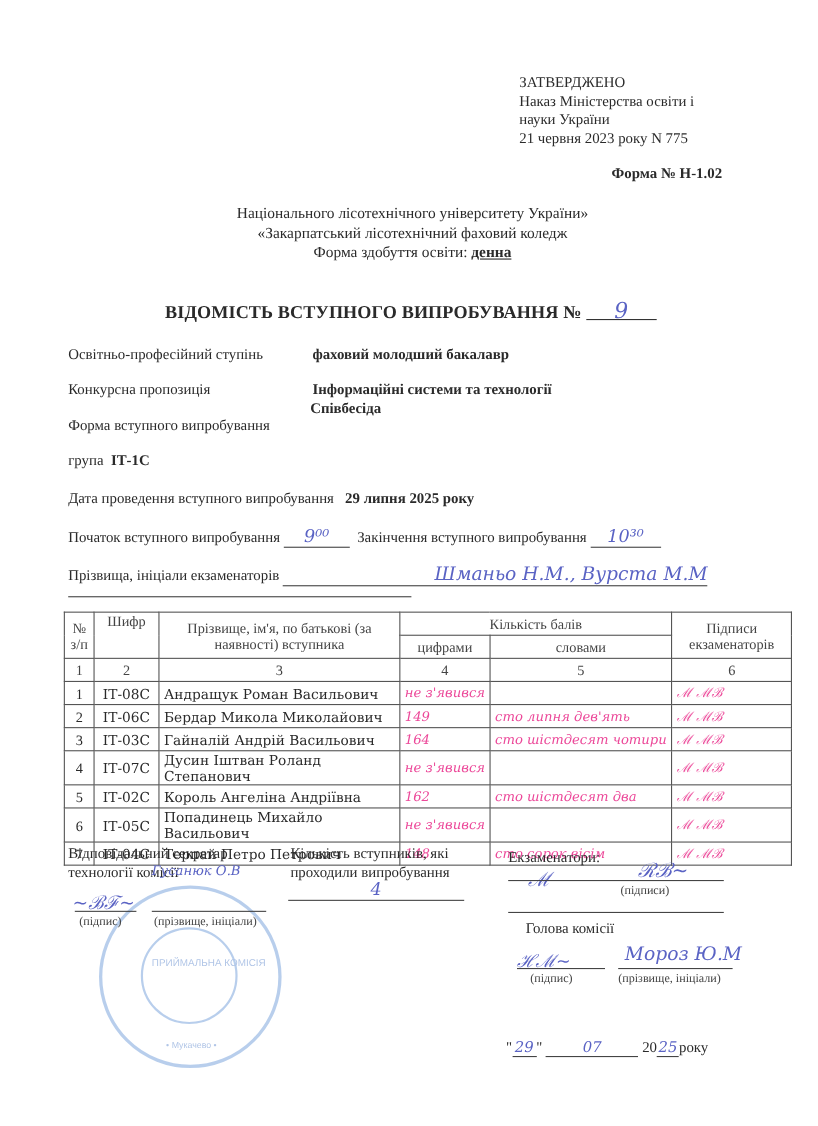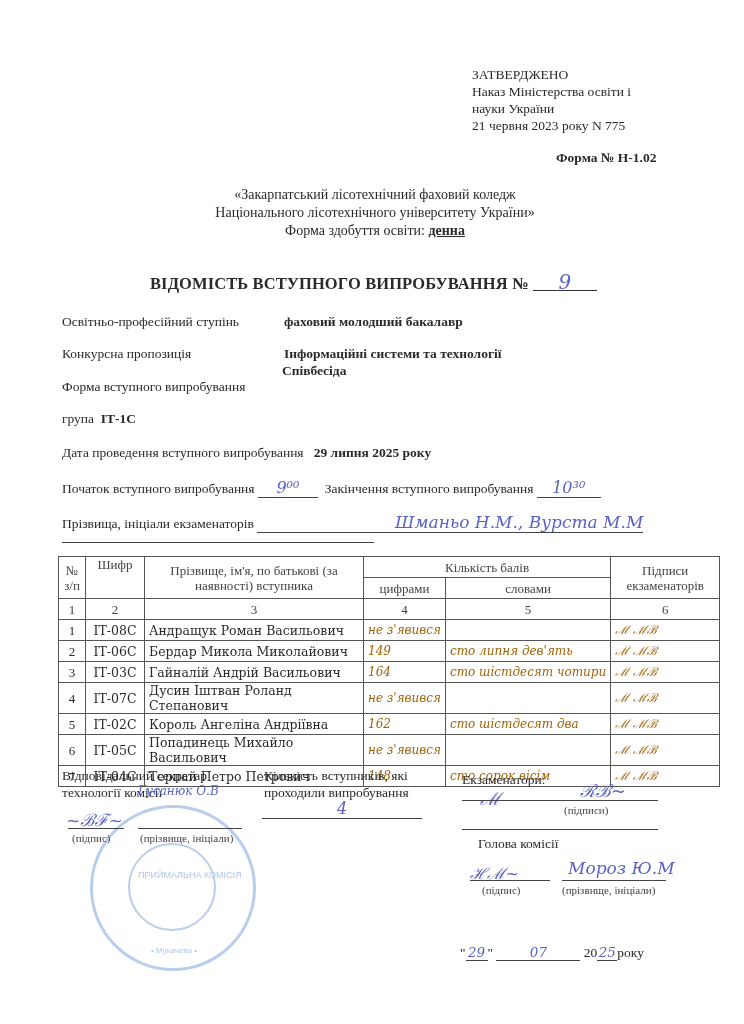--- a/index.html
+++ b/index.html
@@ -17,43 +17,43 @@
   .line { display: inline-block; border-bottom: 1px solid #444; text-align: center; }
   table.grid { position: absolute; left: 58px; top: 556px; border-collapse: collapse; font-size: 13px; padding-left: 17px; }
   table.grid td { border: 1px solid #555; padding: 0 4px; height: 20px; line-height: 15px; vertical-align: middle; }
   table.grid .hdr td { color: #444; text-align: center; }
   .c1 { width: 18px; text-align: center; }
   .c2 { width: 50px; text-align: center; font-family: "DejaVu Serif", serif; font-size: 12.5px; }
   .c3 { width: 210px; font-family: "DejaVu Serif", serif; font-size: 12.5px; }
   .c4 { width: 68px; }
   .c5 { width: 70px; }
   .c6 { width: 100px; }
-  td.hw { font-family: "DejaVu Serif", serif; font-style: italic; color: #a16207; font-size: 12px; white-space: nowrap; overflow: hidden; }
+  td.hw { font-family: "DejaVu Serif", serif; font-style: italic; color: #ec4899; font-size: 12px; white-space: nowrap; overflow: hidden; }
   .sig-area { position: absolute; font-size: 13.5px; line-height: 17px; }
   .small { font-size: 11px; color: #444; }
   .stamp { position: absolute; left: 90px; top: 805px; width: 160px; height: 160px; border-radius: 50%;
            border: 3px solid #7fa7dd; opacity: 0.55; }
   .stamp .inner { position: absolute; left: 35px; top: 35px; width: 84px; height: 84px; border-radius: 50%; border: 2px solid #7fa7dd; }
   .stamp .txt { position: absolute; left: 45px; top: 62px; font-size: 9px; color: #6f95d2; font-family: "Liberation Sans", sans-serif; }
   .stamp .bottom { position: absolute; left: 58px; top: 138px; font-size: 8px; color: #6f95d2; font-family: "Liberation Sans", sans-serif; }
 </style>
 </head>
 <body>
 
 <div class="abs approval">
   <div>ЗАТВЕРДЖЕНО</div>
   <div>Наказ Міністерства освіти і</div>
   <div>науки України</div>
   <div>21 червня 2023 року N 775</div>
 </div>
 <div class="abs form-no">Форма № Н-1.02</div>
 
 <div class="abs header">
+  <div>Національного лісотехнічного університету України»</div>
   <div>«Закарпатський лісотехнічний фаховий  коледж</div>
-  <div>Національного лісотехнічного університету України»</div>
   <div><span>Форма здобуття освіти: </span><u>денна</u></div>
 </div>
 
 <div class="abs title">
   <span>ВІДОМІСТЬ ВСТУПНОГО ВИПРОБУВАННЯ № </span><span class="num-line hand">9</span>
 </div>
 
 <div class="abs field" style="left:62px; top:314px;">Освітньо-професійний ступінь</div>
 <div class="abs field val" style="left:284px; top:314px; font-weight:bold;">фаховий молодший бакалавр</div>
 

